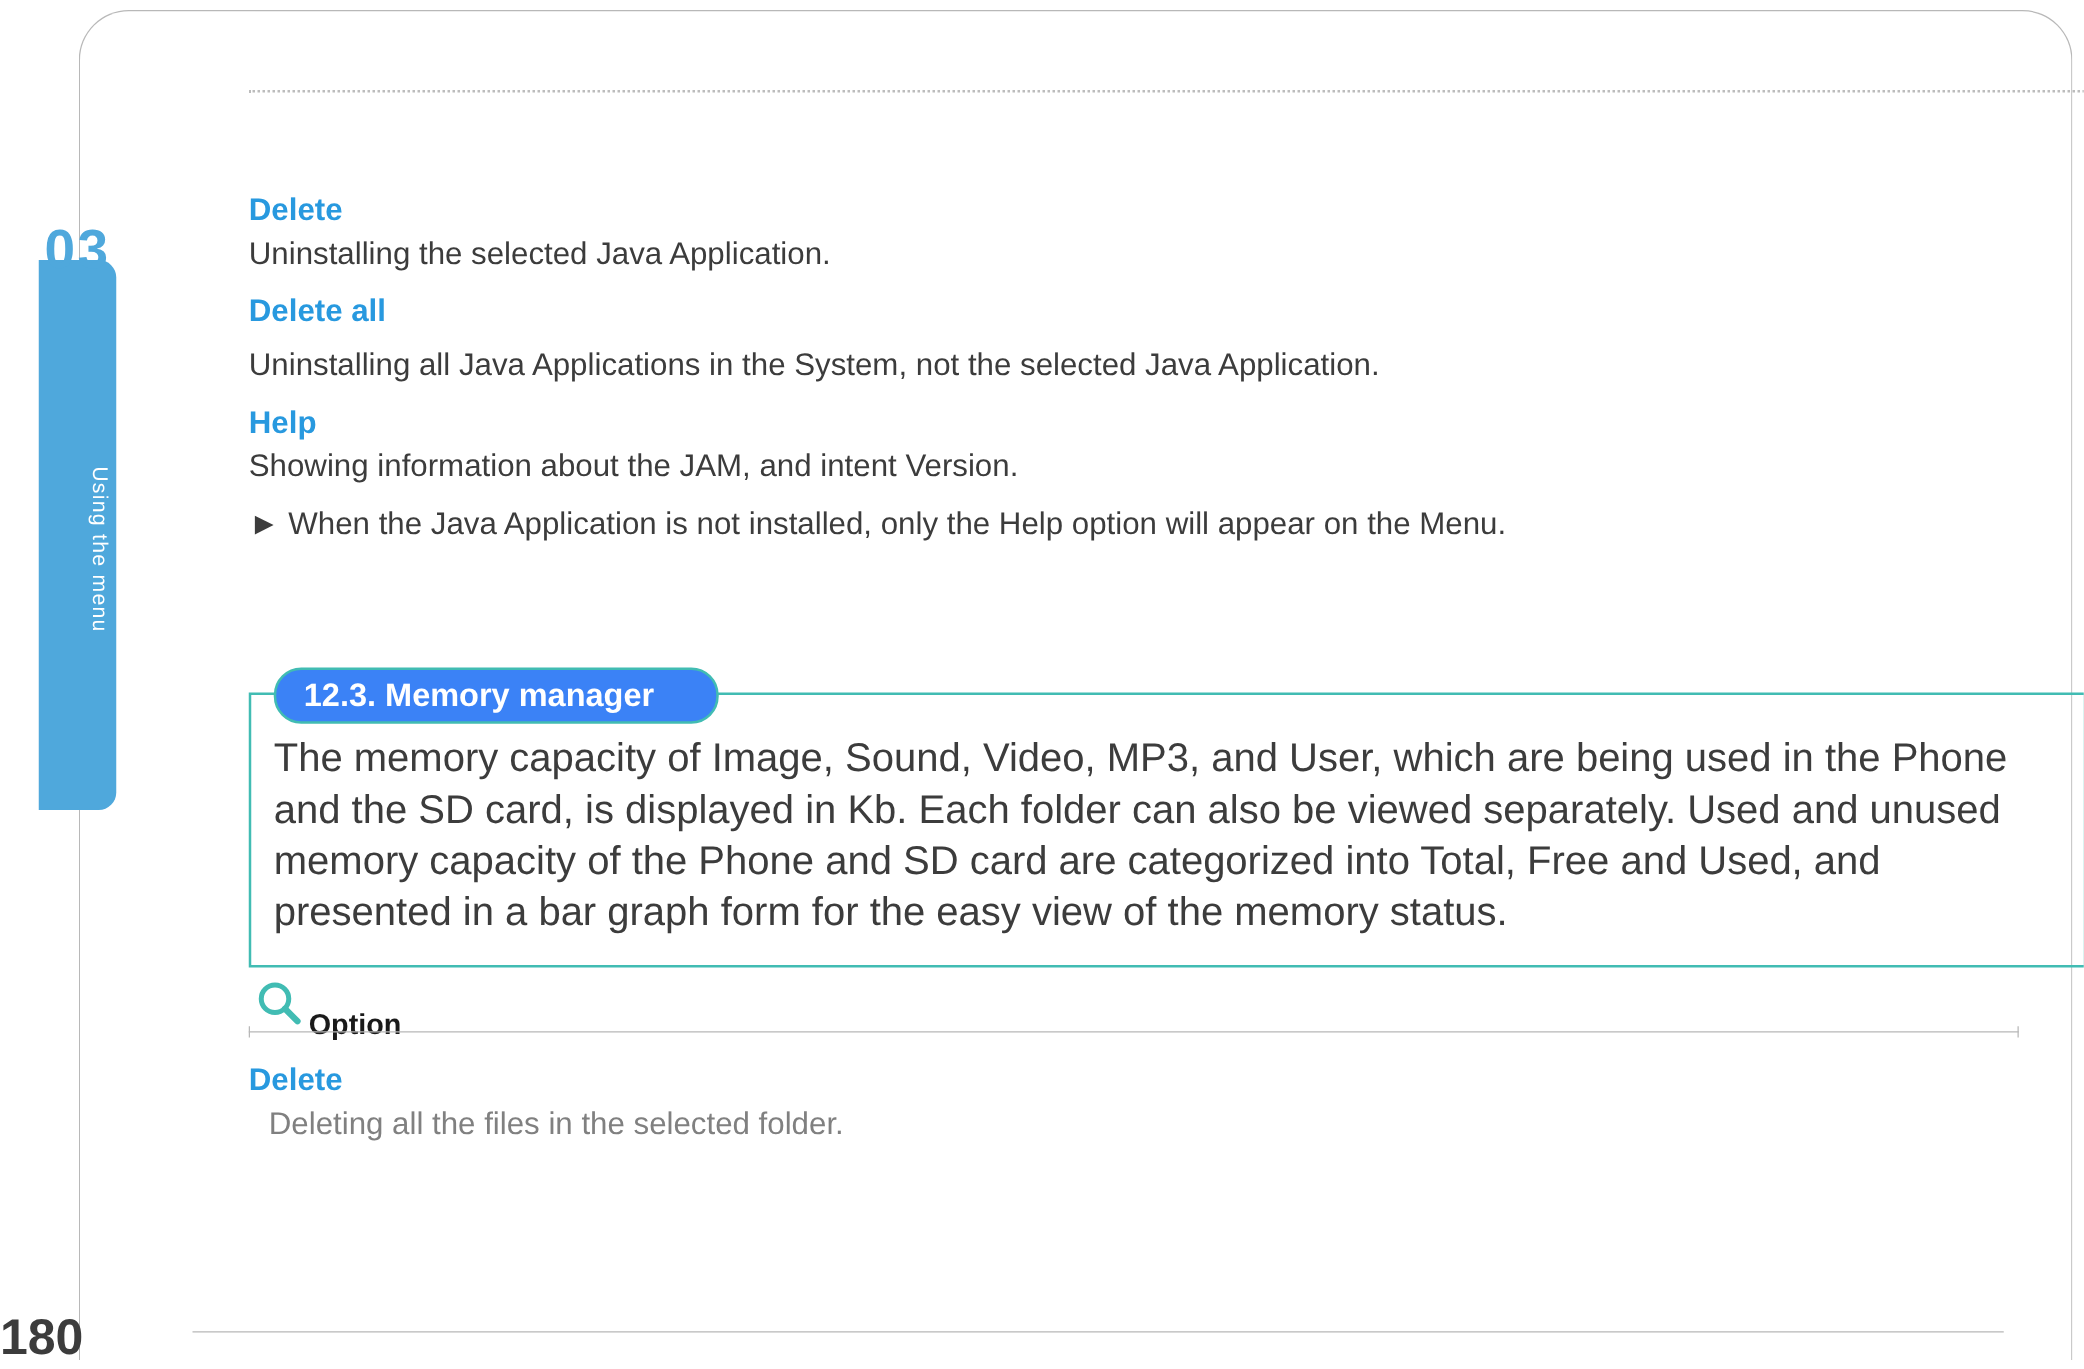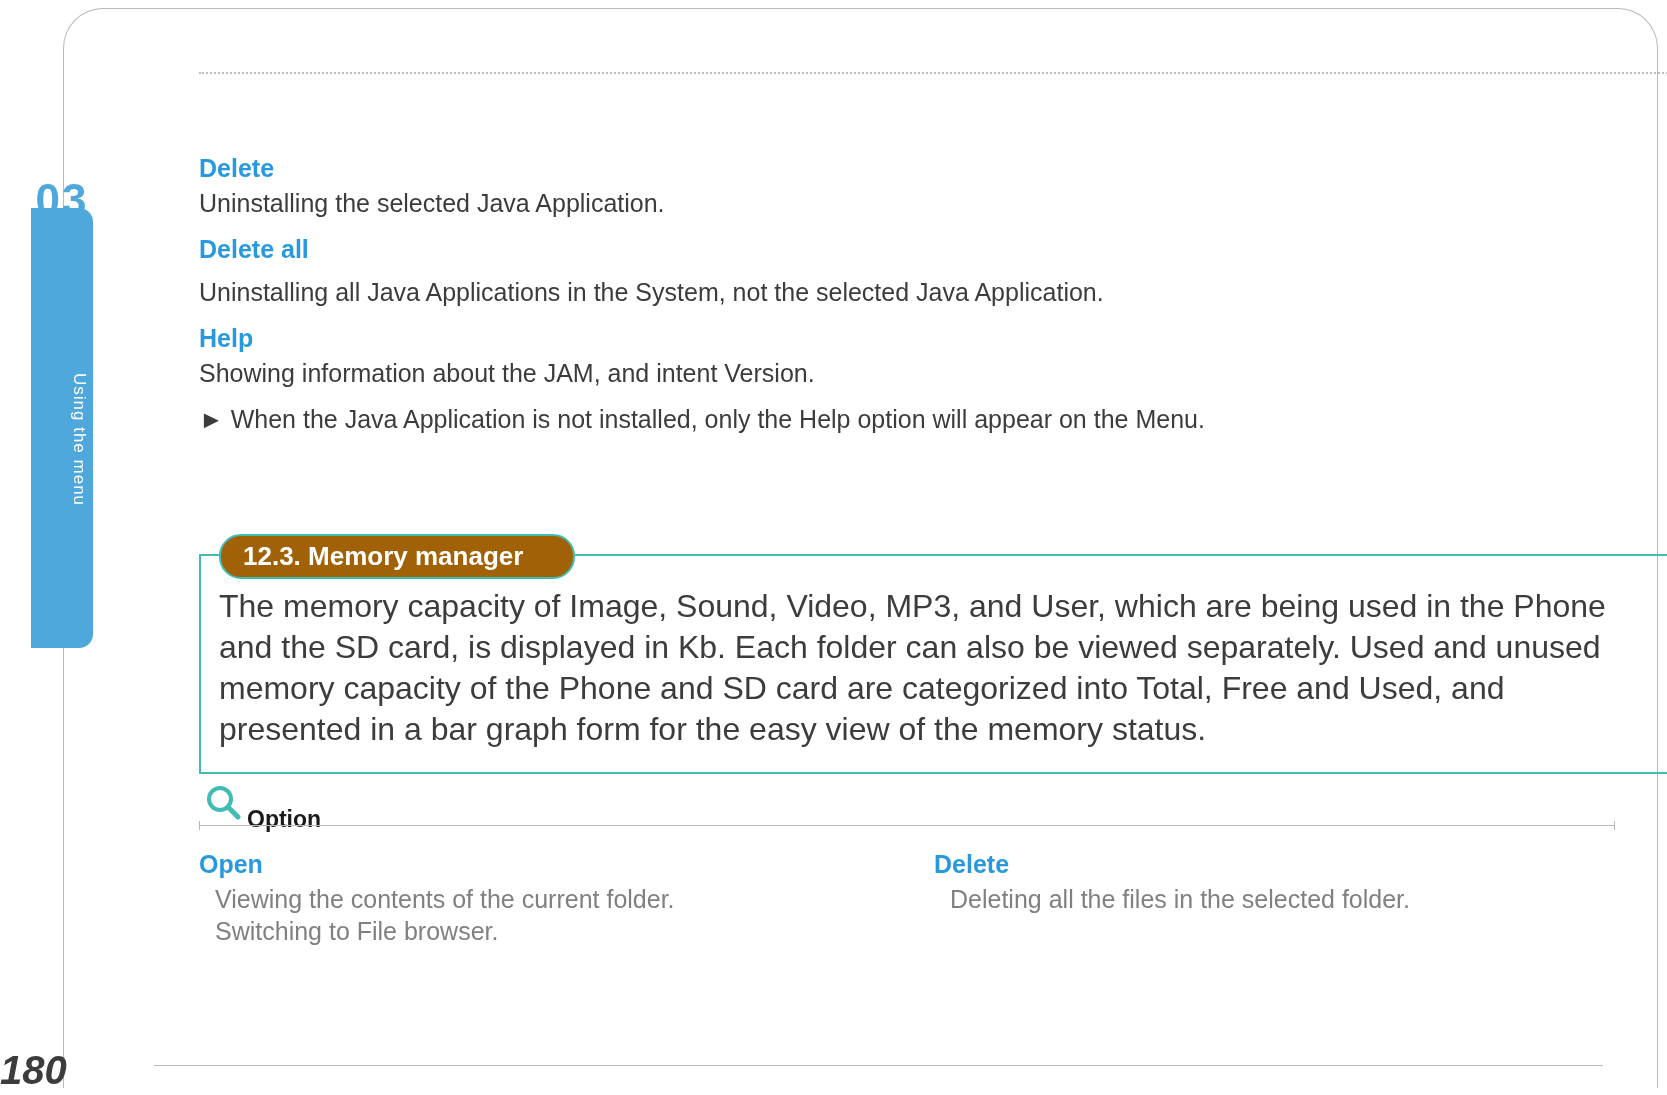--- a/index.html
+++ b/index.html
@@ -96,21 +96,21 @@
     .section-box {
       position: relative;
       margin-top: 120px;
       border: 2px solid #41bcb3;
       padding: 30px 18px 22px 18px;
     }
     .section-pill {
       position: absolute;
       left: 18px;
       top: -22px;
-      background: #a16207;
+      background: #3b82f6;
       border: 2px solid #41bcb3;
       border-radius: 22px;
       padding: 5px 50px 5px 22px;
       color: #fff;
       font-size: 26px;
       font-weight: bold;
     }
     .section-body {
       color: #3c3c3c;
       font-size: 32px;
@@ -179,21 +179,20 @@
       line-height: 1.28;
       padding-left: 16px;
     }
     .page-number {
       position: absolute;
       left: 0;
       bottom: 2px;
       font-size: 40px;
       font-weight: bold;
       color: #3c3c3c;
-      font-style: italic;
     }
     .page-rule {
       position: absolute;
       left: 90px;
       right: 54px;
       bottom: 22px;
       height: 1px;
       background: #b8b8b8;
     }
     .gap-delete-all { height: 8px; }
@@ -231,27 +230,20 @@
         </svg>
       </span>
       <span class="option-label">Option</span>
       <div class="option-rule-top"></div>
       <div class="option-tick-left"></div>
       <div class="option-tick-right"></div>
     </div>
 
     <div class="options-grid">
       <div class="option-col">
-        <div class="option-title">Open</div>
-        <div class="option-desc">
-          <span>Viewing the contents of the current folder.</span><br>
-          <span>Switching to File browser.</span>
-        </div>
-      </div>
-      <div class="option-col">
         <div class="option-title">Delete</div>
         <div class="option-desc">
           <span>Deleting all the files in the selected folder.</span>
         </div>
       </div>
     </div>
 
   </div>
 
   <div class="page-rule"></div>

